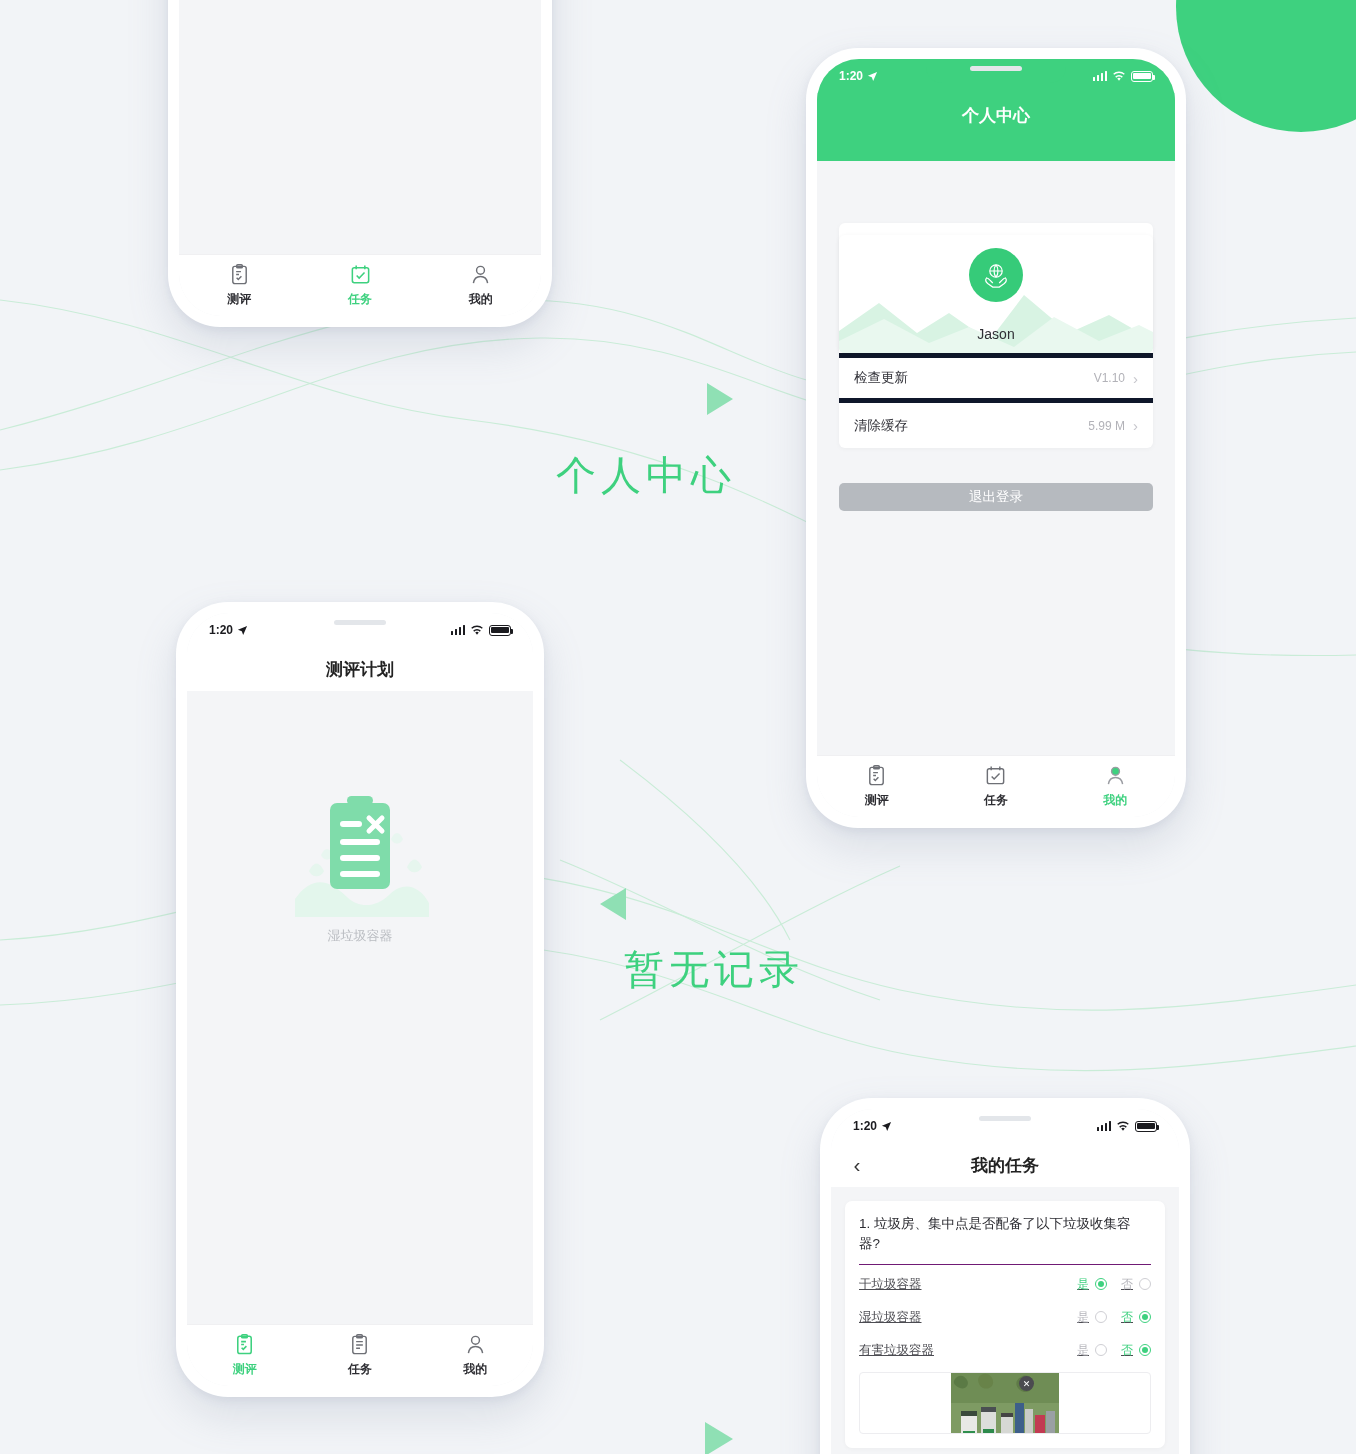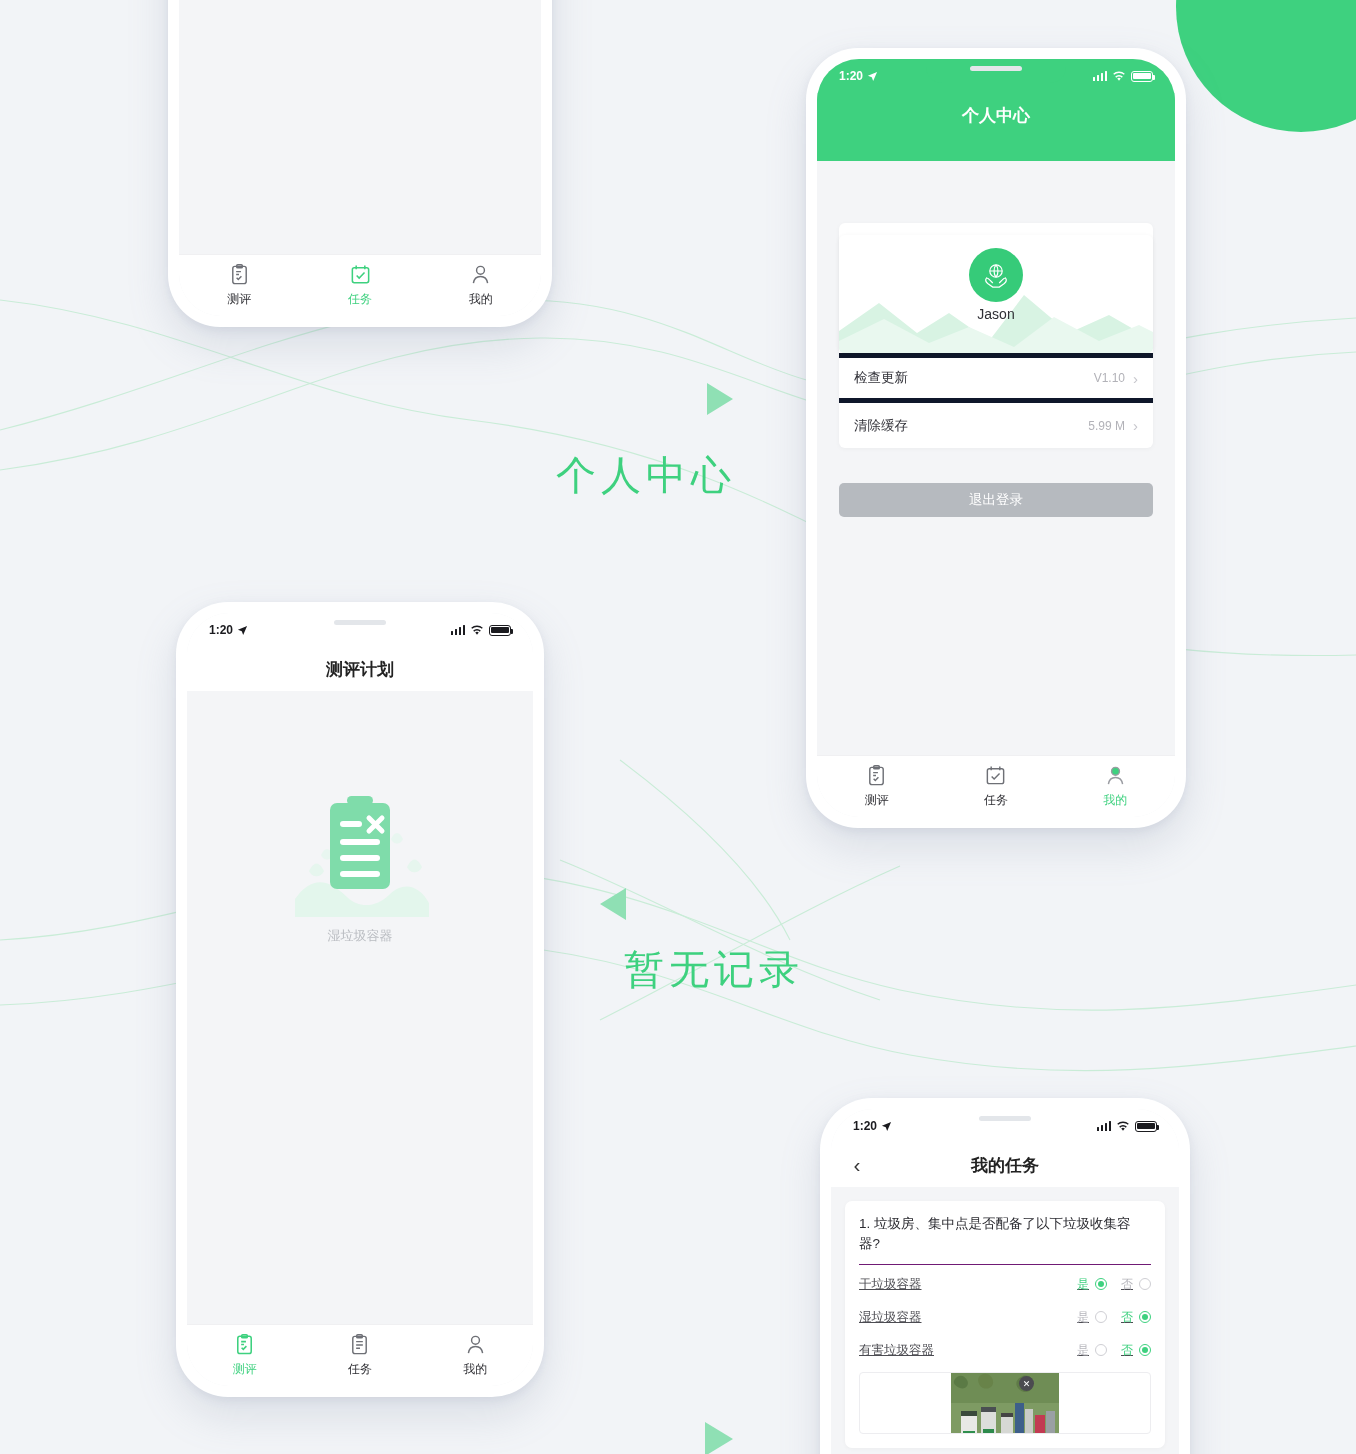--- a/index.html
+++ b/index.html
@@ -78,21 +78,21 @@
     width: 20px; height: 20px; display:flex; align-items:center; justify-content:center;
     font-size: 21px; font-weight: 300; color:#333;
   }
 
   
   .tabbar {
     flex: 0 0 auto; height: 62px; background: #fff;
     display: flex; align-items: center; border-top: 1px solid #f0f0f2;
   }
   .tabitem { flex:1; display:flex; flex-direction:column; align-items:center; gap:5px; }
-  .tabitem .tlabel { font-size: 12px; font-weight: normal; color: #2e2e33; }
+  .tabitem .tlabel { font-size: 12px; font-weight: bold; color: #2e2e33; }
   .tabitem.active .tlabel { color: #3ed17f; }
   .ticon { width: 23px; height: 23px; }
 
   .body-area { flex: 1 1 auto; position: relative; overflow: hidden; background: #f4f5f7; }
 
   
   #phone1 { left: 168px; top: -218px; width: 384px; height: 545px; }
 
   
   #phone2 { left: 806px; top: 48px; width: 380px; height: 780px; }
@@ -101,35 +101,35 @@
     background: #fff; border-radius: 6px; overflow: hidden; z-index: 3;
     box-shadow: 0 1px 5px rgba(0,0,0,.05);
     display: flex; flex-direction: column; align-items: center;
   }
   .mountains { position:absolute; left:0; right:0; bottom:0; height: 70px; }
   .avatar {
     width: 54px; height: 54px; border-radius: 50%; background: #36cb79;
     margin-top: 13px; position: relative; z-index: 2;
     display:flex; align-items:center; justify-content:center;
   }
-  .uname { margin-top: 4px; font-size: 14px; color: #2f2f35; position: relative; z-index: 2; }
+  .uname { margin-top: 24px; font-size: 14px; color: #2f2f35; position: relative; z-index: 2; }
   .menu-list {
     margin: 62px 22px 0; background: #fff; border-radius: 6px; overflow: hidden;
     box-shadow: 0 1px 5px rgba(0,0,0,.04);
   }
   .menu-item {
     height: 45px; display:flex; align-items:center; padding: 0 15px;
     border-bottom: 5px solid #0f172a; font-size: 13.5px; color: #33333a;
   }
   .menu-item:last-child { border-bottom: none; }
   .menu-item .spacer { flex: 1; }
   .menu-item .mval { font-size: 12px; color: #b2b2b8; margin-right: 8px; }
   .chev { color: #c6c6cc; font-size: 15px; font-weight: 300; line-height: 1; }
   .logout-btn {
-    margin: 35px 22px 0; height: 34px; background: #b6babf; color: #fff;
+    margin: 35px 22px 0; height: 28px; background: #b6babf; color: #fff;
     border-radius: 5px; display: flex; align-items: center; justify-content: center;
     font-size: 13.5px; border: none; width: calc(100% - 44px);
     font-family: inherit;
   }
 
   
   #phone3 { left: 176px; top: 602px; width: 368px; height: 795px; }
   .empty-wrap {
     display:flex; flex-direction: column; align-items:center;
     padding-top: 96px;

